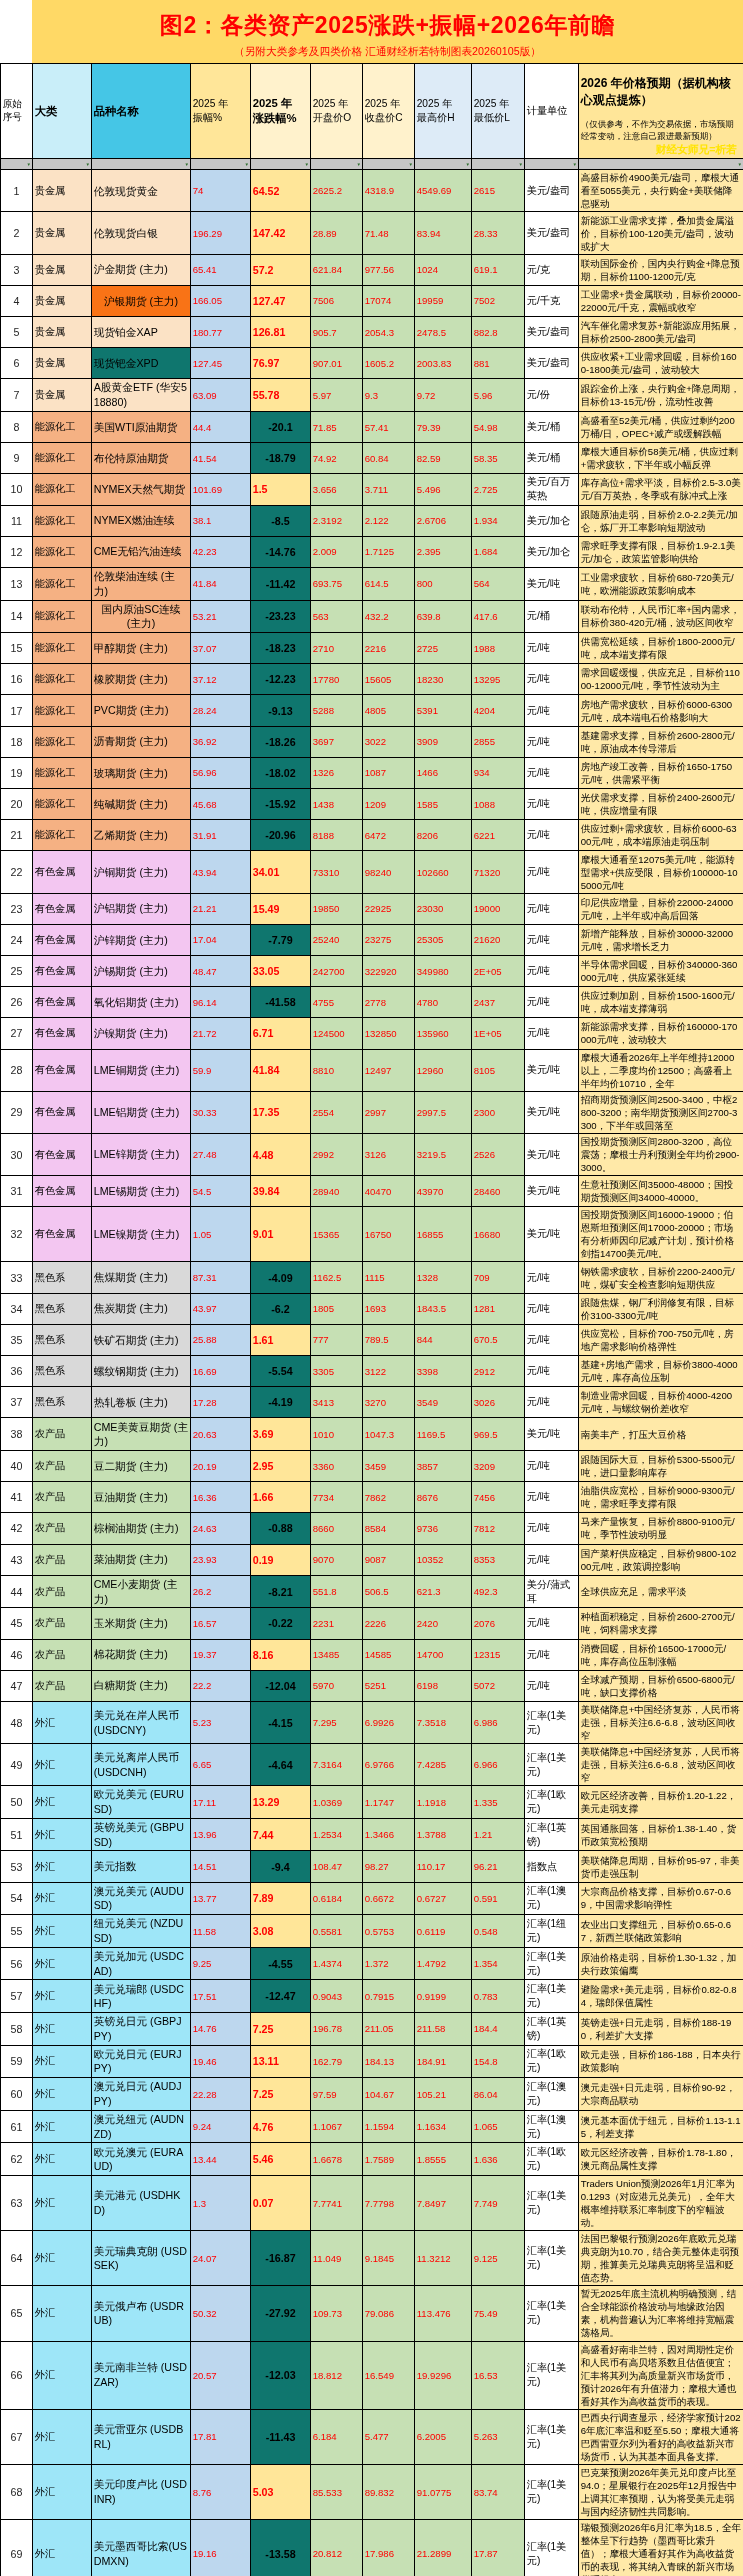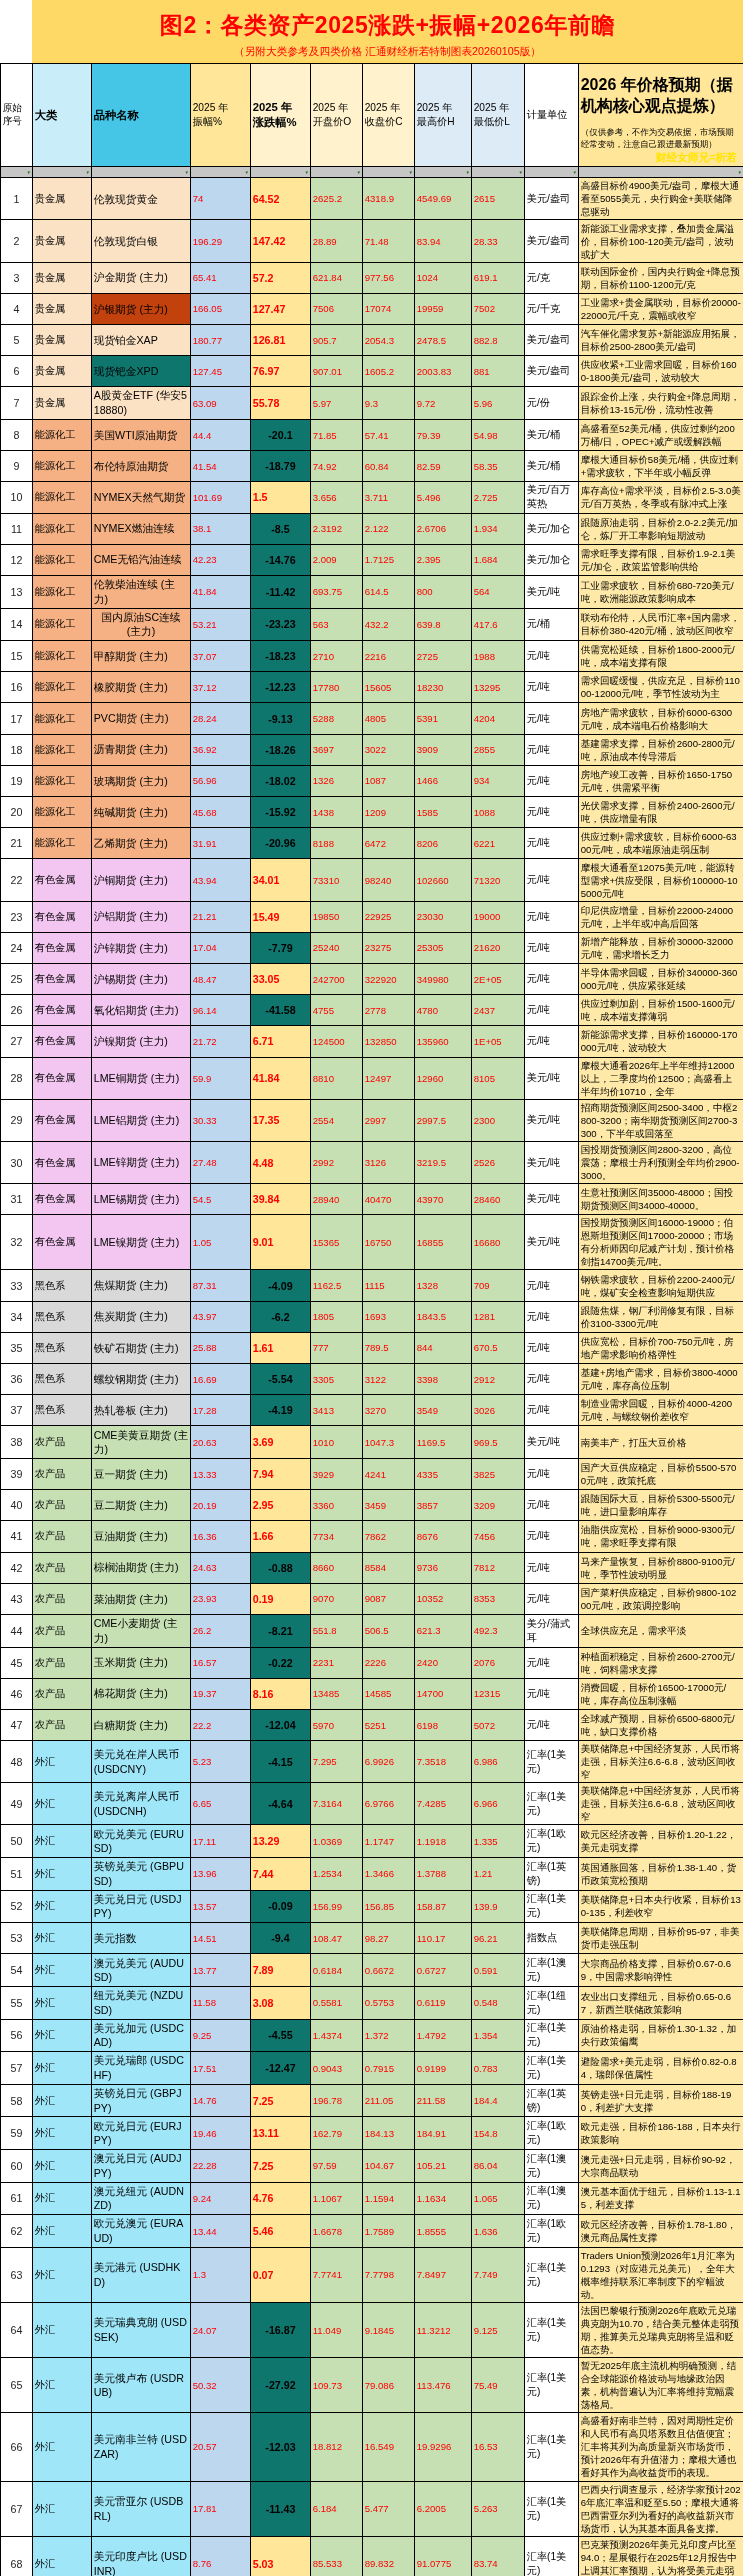--- a/index.html
+++ b/index.html
@@ -21,21 +21,21 @@
   th.h-cat{background:#C9EEF9;font-size:11.3px;}
   th.h-name{background:#45C6E6;font-size:11.3px;}
   th.h-amp{background:#FFE699;font-weight:normal;}
   th.h-chg{background:#FFF2CC;font-size:11.3px;border-left:1.1px solid #000;border-right:1.1px solid #000;}
   th.h-price{background:#FFF2CC;font-weight:normal;}
   th.h-hl{background:#DDEBF7;font-weight:normal;}
   th.h-high{border-left:1.1px solid #000;}
   th.h-low{border-right:1.1px solid #000;}
   th.h-unit{background:#fff;font-weight:normal;}
   th.h-outlook{background:#FFE699;font-size:8.5px;font-weight:normal;}
-  .h-outlook .main{font-size:16px;font-weight:bold;display:block;}
+  .h-outlook .main{font-size:12px;font-weight:bold;display:block;}
   .h-outlook .note{font-size:8.5px;display:inline;}
   .h-outlook .credit{color:#FFE400;font-size:10.7px;font-weight:bold;float:right;margin-right:4.5px;}
   
   tr.filter td{background:#C6C6C6;height:5.1px;padding:0 1.1px;text-align:right;border-bottom:1.1px solid #000;}
   tr.filter .fico{font-size:4.5px;line-height:4.5px;color:#2F6F2F;display:inline-block;transform:translateY(-1.1px);cursor:pointer;}
   
   td{height:28px;}
   .c-serial{background:#fff;text-align:center;font-size:10.7px;color:#262626;}
   .c-cat{font-size:10.2px;}
   .c-name{font-size:10.7px;line-height:14.7px;}
@@ -151,21 +151,21 @@
     <td class="c-price">621.84</td>
     <td class="c-price">977.56</td>
     <td class="c-price c-high">1024</td>
     <td class="c-price c-low">619.1</td>
     <td class="c-unit">元/克</td>
     <td class="c-outlook">联动国际金价，国内央行购金+降息预期，目标价1100-1200元/克</td>
   </tr>
         <tr>
     <td class="c-serial">4</td>
     <td class="c-cat" style="background: rgb(251, 226, 197);">贵金属</td>
-    <td class="c-name" style="background: #c2410c;">沪银期货 (主力)</td>
+    <td class="c-name" style="background: #f97316; text-align: center;">沪银期货 (主力)</td>
     <td class="c-amp">166.05</td>
     <td class="c-chg pos">127.47</td>
     <td class="c-price">7506</td>
     <td class="c-price">17074</td>
     <td class="c-price c-high">19959</td>
     <td class="c-price c-low">7502</td>
     <td class="c-unit">元/千克</td>
     <td class="c-outlook">工业需求+贵金属联动，目标价20000-22000元/千克，震幅或收窄</td>
   </tr>
         <tr>
@@ -604,33 +604,20 @@
     <td class="c-amp">20.63</td>
     <td class="c-chg pos">3.69</td>
     <td class="c-price">1010</td>
     <td class="c-price">1047.3</td>
     <td class="c-price c-high">1169.5</td>
     <td class="c-price c-low">969.5</td>
     <td class="c-unit">美元/吨</td>
     <td class="c-outlook">南美丰产，打压大豆价格</td>
   </tr>
         <tr>
-    <td class="c-serial">39</td>
-    <td class="c-cat" style="background: rgb(198, 224, 180);">农产品</td>
-    <td class="c-name" style="background: rgb(198, 224, 180);">豆一期货 (主力)</td>
-    <td class="c-amp">13.33</td>
-    <td class="c-chg pos">7.94</td>
-    <td class="c-price">3929</td>
-    <td class="c-price">4241</td>
-    <td class="c-price c-high">4335</td>
-    <td class="c-price c-low">3825</td>
-    <td class="c-unit">元/吨</td>
-    <td class="c-outlook">国产大豆供应稳定，目标价5500-5700元/吨，政策托底</td>
-  </tr>
-        <tr>
     <td class="c-serial">40</td>
     <td class="c-cat" style="background: rgb(198, 224, 180);">农产品</td>
     <td class="c-name" style="background: rgb(198, 224, 180);">豆二期货 (主力)</td>
     <td class="c-amp">20.19</td>
     <td class="c-chg pos">2.95</td>
     <td class="c-price">3360</td>
     <td class="c-price">3459</td>
     <td class="c-price c-high">3857</td>
     <td class="c-price c-low">3209</td>
     <td class="c-unit">元/吨</td>
@@ -773,33 +760,20 @@
     <td class="c-amp">13.96</td>
     <td class="c-chg pos">7.44</td>
     <td class="c-price">1.2534</td>
     <td class="c-price">1.3466</td>
     <td class="c-price c-high">1.3788</td>
     <td class="c-price c-low">1.21</td>
     <td class="c-unit">汇率(1英镑)</td>
     <td class="c-outlook">英国通胀回落，目标价1.38-1.40，货币政策宽松预期</td>
   </tr>
         <tr>
-    <td class="c-serial">52</td>
-    <td class="c-cat" style="background: rgb(158, 230, 248);">外汇</td>
-    <td class="c-name" style="background: rgb(158, 230, 248);">美元兑日元 (USDJPY)</td>
-    <td class="c-amp">13.57</td>
-    <td class="c-chg neg">-0.09</td>
-    <td class="c-price">156.99</td>
-    <td class="c-price">156.85</td>
-    <td class="c-price c-high">158.87</td>
-    <td class="c-price c-low">139.9</td>
-    <td class="c-unit">汇率(1美元)</td>
-    <td class="c-outlook">美联储降息+日本央行收紧，目标价130-135，利差收窄</td>
-  </tr>
-        <tr>
     <td class="c-serial">53</td>
     <td class="c-cat" style="background: rgb(158, 230, 248);">外汇</td>
     <td class="c-name" style="background: rgb(158, 230, 248);">美元指数</td>
     <td class="c-amp">14.51</td>
     <td class="c-chg neg">-9.4</td>
     <td class="c-price">108.47</td>
     <td class="c-price">98.27</td>
     <td class="c-price c-high">110.17</td>
     <td class="c-price c-low">96.21</td>
     <td class="c-unit">指数点</td>

